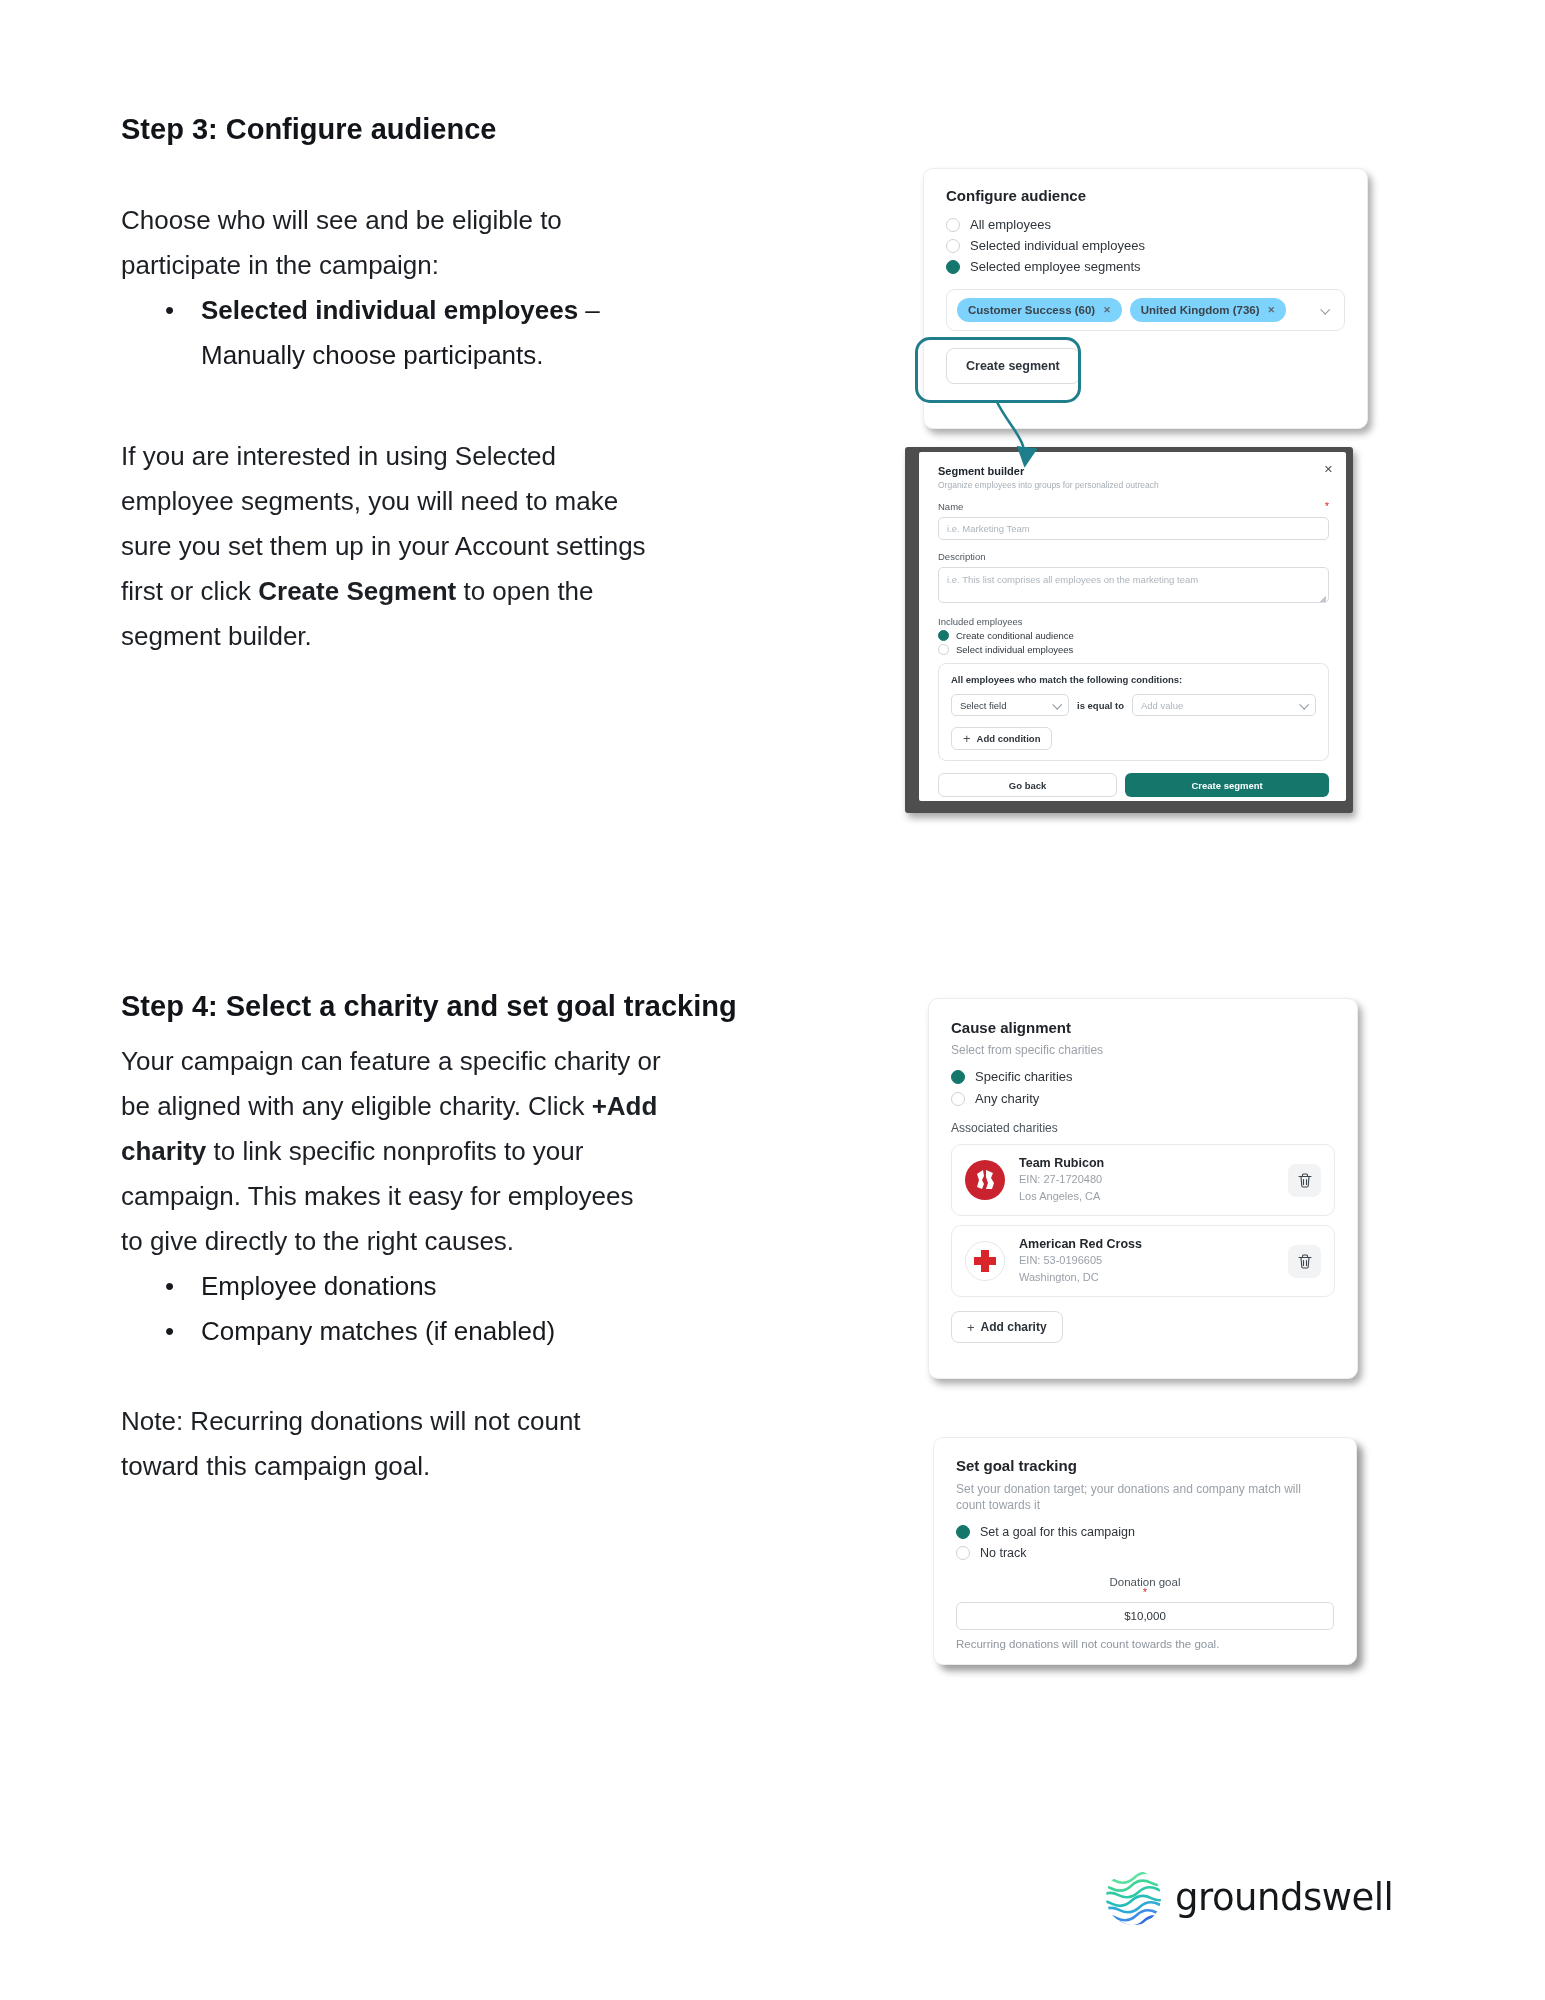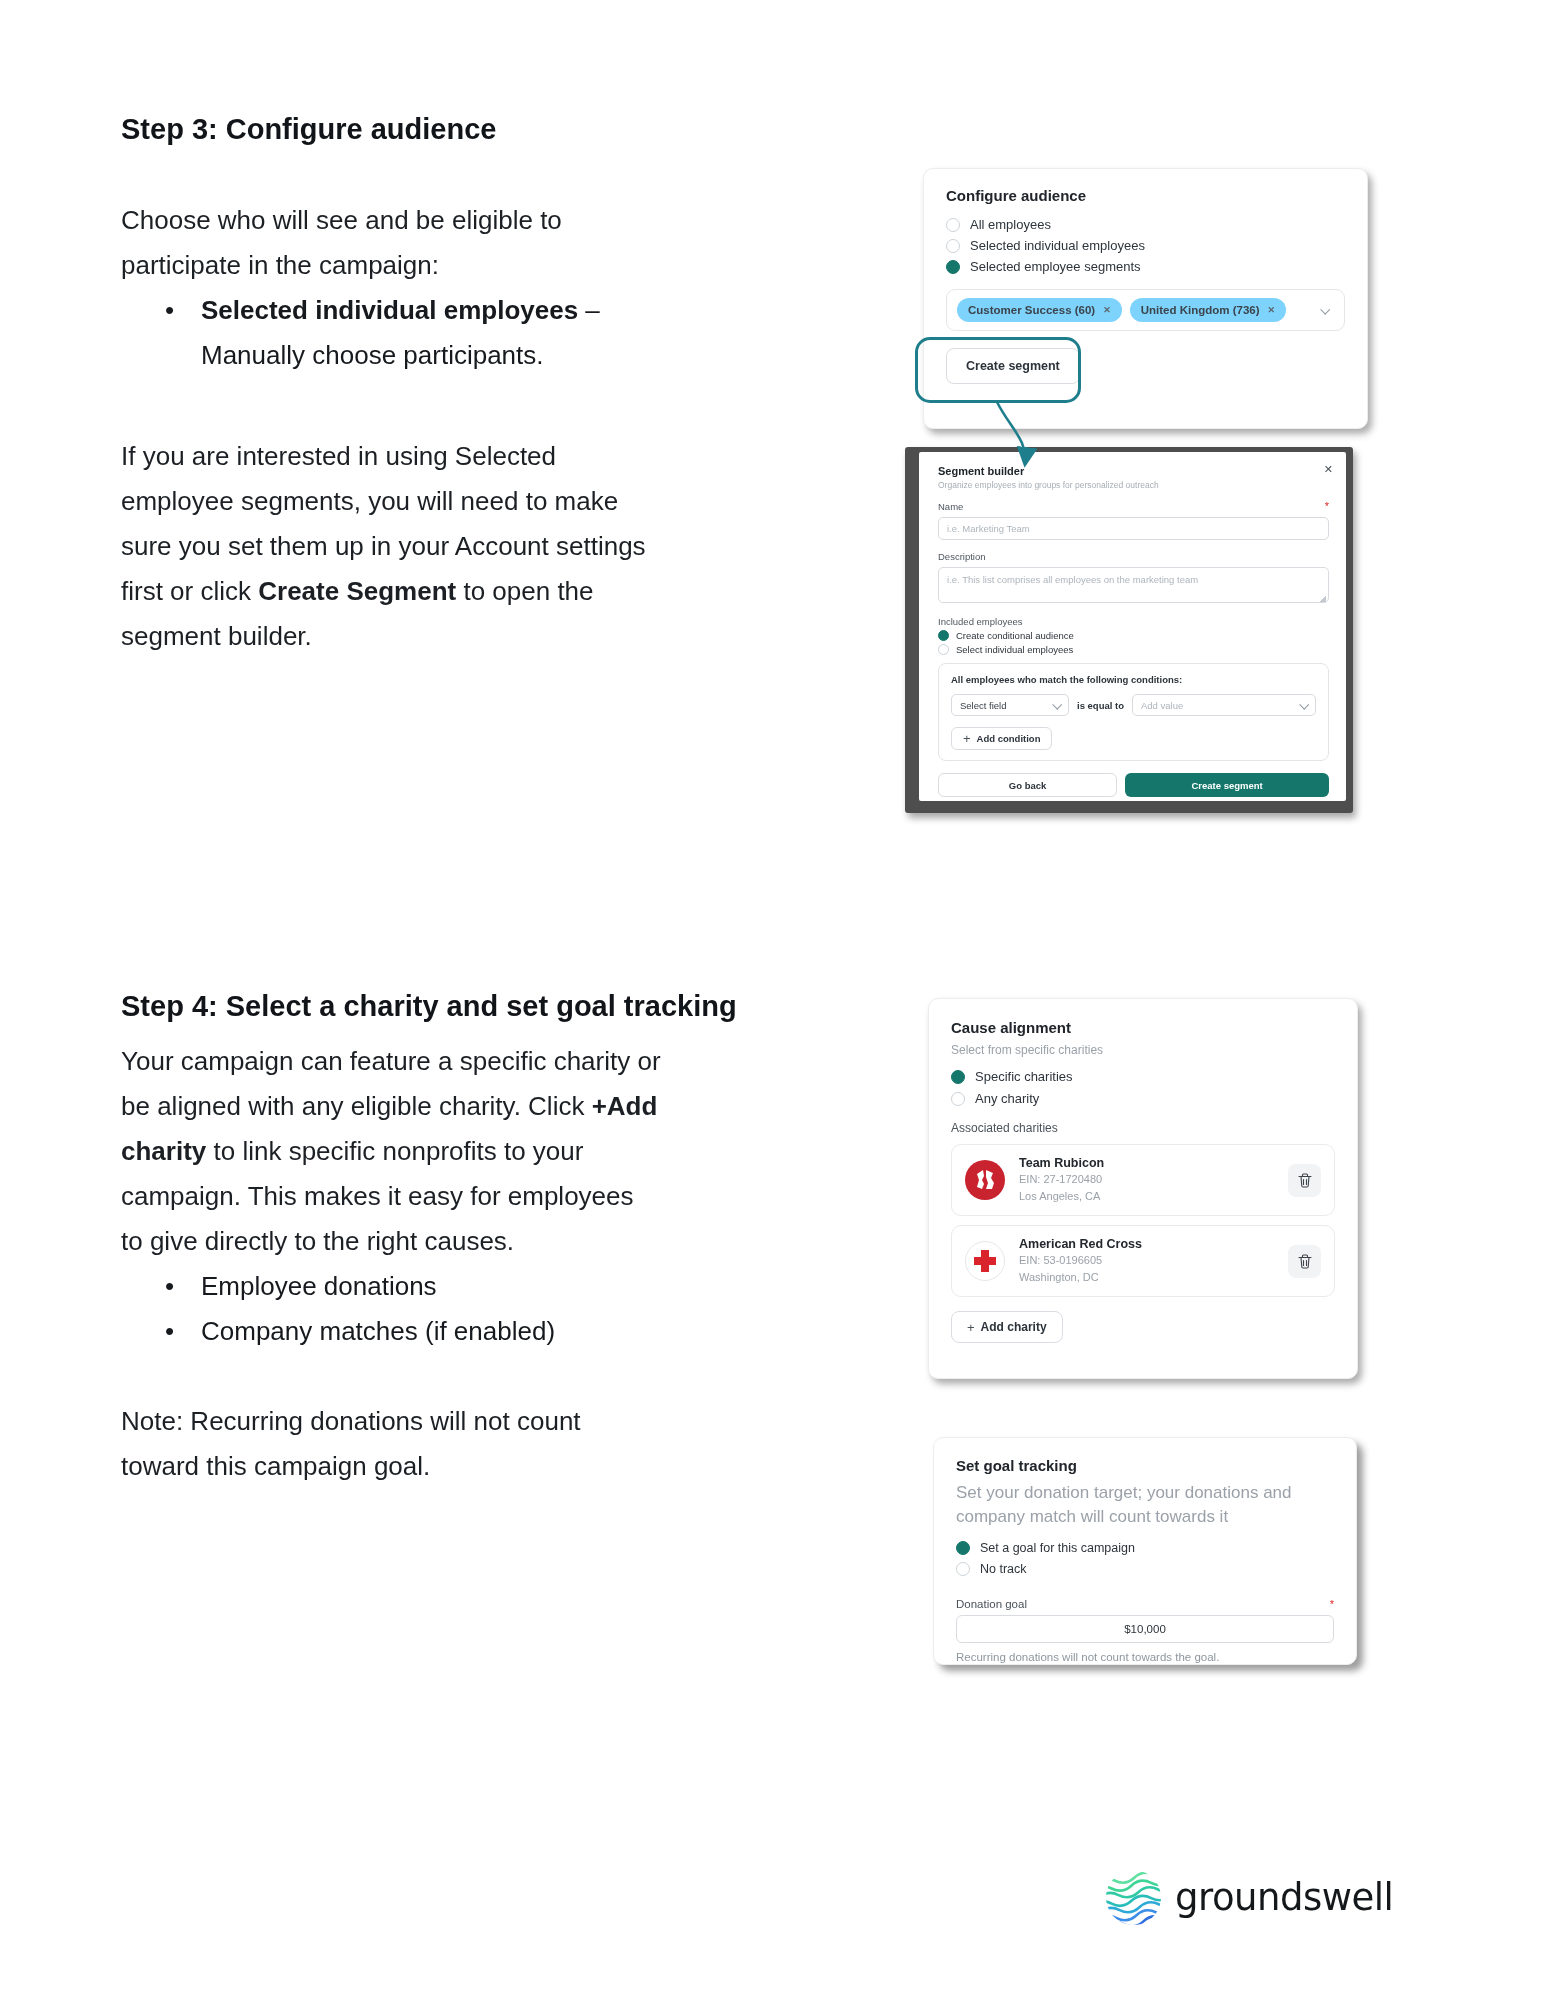--- a/index.html
+++ b/index.html
@@ -88,23 +88,23 @@
   .charity-meta { flex:1; }
   .charity-name { font-size:12.5px; font-weight:600; color:#23282e; }
   .charity-sub { font-size:11px; color:#9aa1a9; line-height:15px; margin-top:2px; }
   .trash-btn { width:33px; height:33px; background:#f2f3f5; border:none; border-radius:8px; flex:none;
     display:flex; align-items:center; justify-content:center; cursor:pointer; }
   .addcharity { margin-top:14px; height:32px; padding:0 15px; font-size:12px; border-radius:8px; }
   .plus-glyph { font-size:13px; font-weight:400; color:#4a525a; }
   
   #goal { left:933px; top:1437px; width:424px; height:228px; padding:19px 22px;
     box-shadow:6px 6px 7px rgba(40,40,40,.45); }
-  #goal .p-sub { margin-top:7px; font-size:17px; line-height:24px; width:95%; }
+  #goal .p-sub { margin-top:7px; font-size:12px; line-height:16px; width:95%; }
   #goal .radio-row { margin-top:7px; font-size:12.5px; color:#2d343b; }
-  #goal .label-row { margin-top:22px; display:flex; justify-content:space-between; align-items:center; }
+  #goal .label-row { margin-top:16px; display:flex; justify-content:space-between; align-items:center;flex-direction:column; }
   #goal .g-label { font-size:11.5px; color:#4a525a; }
   #goal .g-input { margin-top:5px; width:100%; height:28px; border:1px solid #d8dce0; border-radius:6px;
     padding:0 10px; font-size:11.5px; color:#2d343b; font-family:"Liberation Sans", sans-serif;text-align:center; }
   #goal .g-help { margin-top:8px; font-size:11.5px; color:#8e969e; }
   
   #brand { position:absolute; left:1105px; top:1869px; display:flex; align-items:center; gap:13px; }
   #brand .word { font-size:37px; font-weight:500; color:#15181b; letter-spacing:-0.5px;
     font-family:"DejaVu Sans", sans-serif; }
 </style>
 </head>

